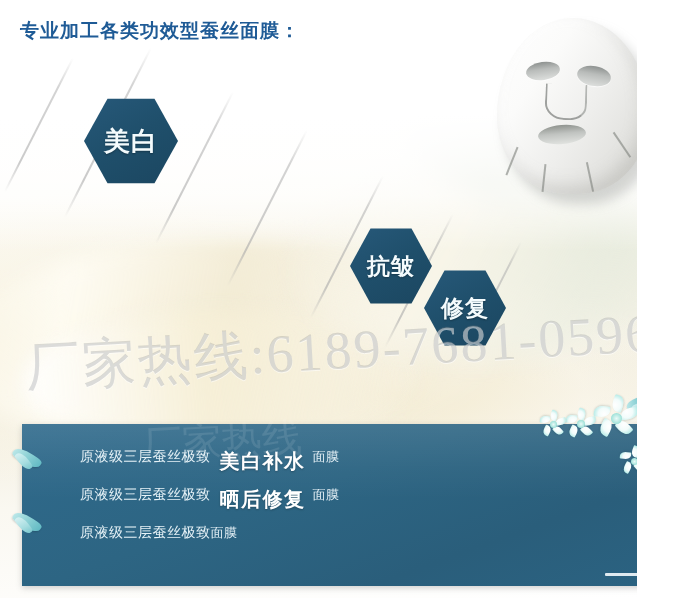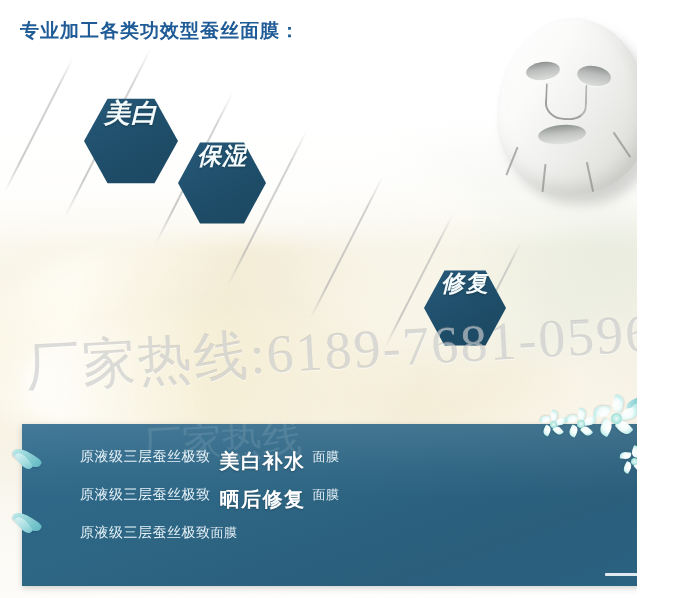--- a/index.html
+++ b/index.html
@@ -165,26 +165,25 @@
   .mask-cut {
     position: absolute;
     background: rgba(125,128,124,0.6);
     width: 1.5px;
   }
 
   
   .hex {
     position: absolute;
     display: flex;
-    align-items: flex-start;
+    align-items: center;
     justify-content: center;
     clip-path: polygon(25% 3%, 75% 3%, 100% 50%, 75% 97%, 25% 97%, 0% 50%);
     background: linear-gradient(150deg, #27597a 0%, #1f4f6b 48%, #1b4660 100%);
     filter: drop-shadow(2px 3px 3px rgba(90,95,90,0.30));
-    font-style: italic;
   }
   .hex span {
     color: #f4fbfd;
     font-weight: bold;
     letter-spacing: 1px;
     text-shadow: 0 1px 2px rgba(0,0,0,0.30);
     white-space: nowrap;
   }
 
   
@@ -354,25 +353,25 @@
       <div class="mask-cut" style="left:46px; top:146px; height:28px; transform:rotate(6deg);"></div>
       <div class="mask-cut" style="left:92px; top:144px; height:30px; transform:rotate(-12deg);"></div>
       <div class="mask-cut" style="left:124px; top:112px; height:30px; transform:rotate(-34deg);"></div>
     </div>
   </div>
 
   <div class="hex" style="left:84px;  top:96px;  width:94px;  height:90px;">
     <span style="font-size:26px;">美白</span>
   </div>
 
-  <div class="hex" style="left:178px; top:140px; width:88px; height:86px;">
-    <span style="font-size:24px;">保湿</span>
-  </div>
-
-
+
+
+  <div class="hex" style="left:350px; top:226px; width:82px; height:80px;">
+    <span style="font-size:23px;">抗皱</span>
+  </div>
 
   <div class="hex" style="left:424px; top:268px; width:82px; height:80px;">
     <span style="font-size:23px;">修复</span>
   </div>
 
   <div class="watermark">厂家热线:6189-7681-0596</div>
 
   <div class="panel">
     <div class="panel-sheen"></div>
     <div class="panel-wm">厂家热线</div>

